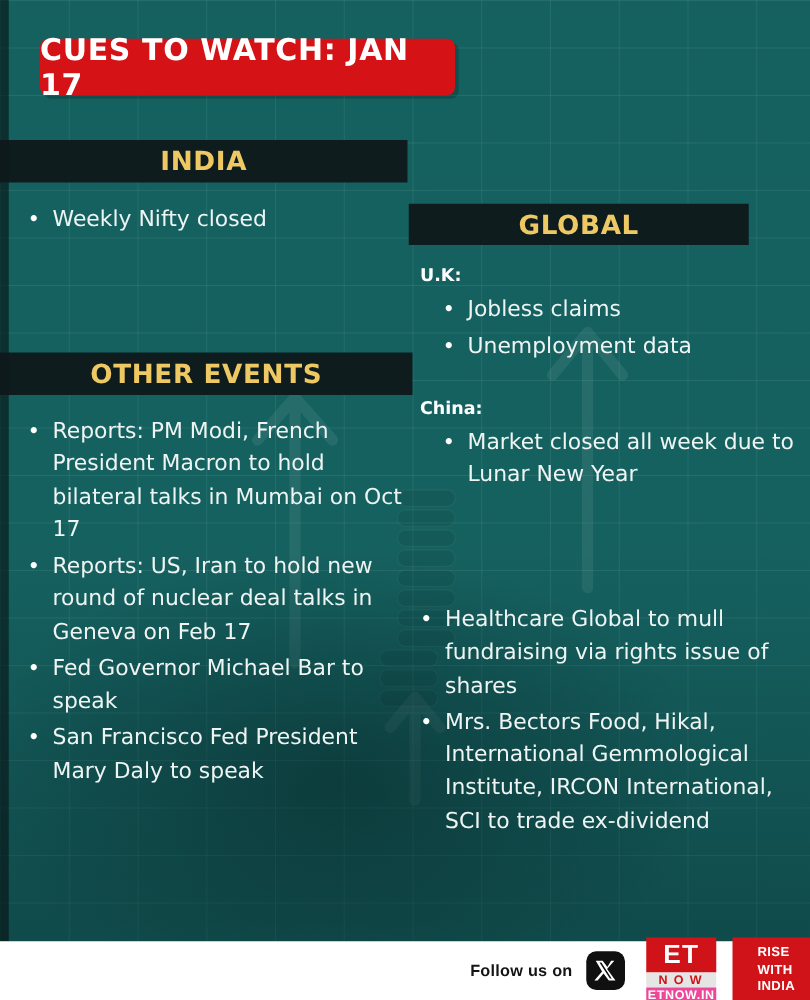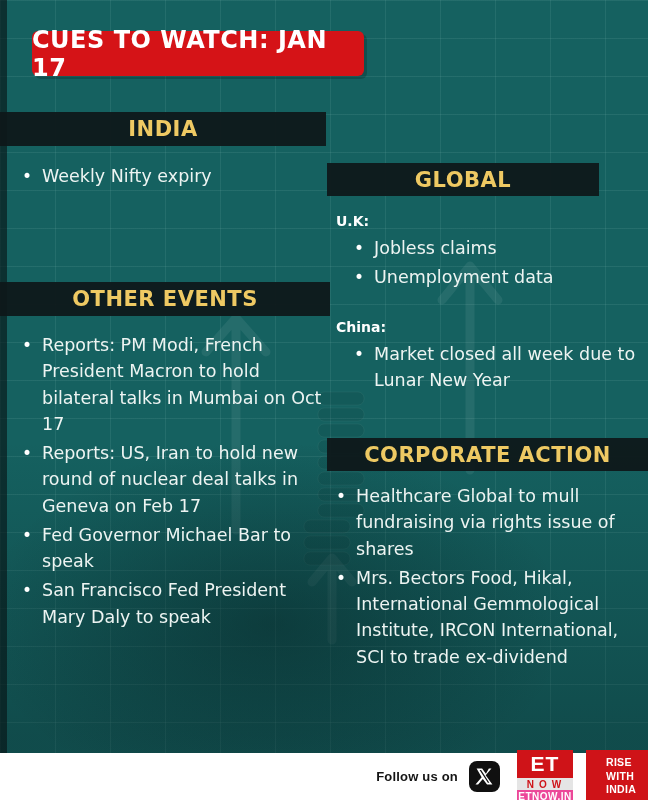--- a/index.html
+++ b/index.html
@@ -129,21 +129,21 @@
   <div class="title-box">
     <span>CUES TO WATCH: JAN 17</span>
   </div>
 
   <div class="bar bar-india">
     <span>INDIA</span>
   </div>
   <ul class="blist list-india">
       <li>
         <span class="dot">•</span>
-        <span class="li-text">Weekly Nifty expiry</span>
+        <span class="li-text">Weekly Nifty closed</span>
       </li>
     </ul>
 
   <div class="bar bar-other">
     <span>OTHER EVENTS</span>
   </div>
   <ul class="blist list-other">
       <li>
         <span class="dot">•</span>
         <span class="li-text">Reports: PM Modi, French President Macron to hold bilateral talks in Mumbai on Oct 17</span>
@@ -184,23 +184,20 @@
       <p class="group-label">China:</p>
       <ul class="blist">
           <li>
             <span class="dot">•</span>
             <span class="li-text">Market closed all week due to Lunar New Year</span>
           </li>
         </ul>
     </div>
   </div>
 
-  <div class="bar bar-corp">
-    <span>CORPORATE ACTION</span>
-  </div>
   <ul class="blist list-corp">
       <li>
         <span class="dot">•</span>
         <span class="li-text">Healthcare Global to mull fundraising via rights issue of shares</span>
       </li>
       <li>
         <span class="dot">•</span>
         <span class="li-text">Mrs. Bectors Food, Hikal, International Gemmological Institute, IRCON International, SCI to trade ex-dividend</span>
       </li>
     </ul>

